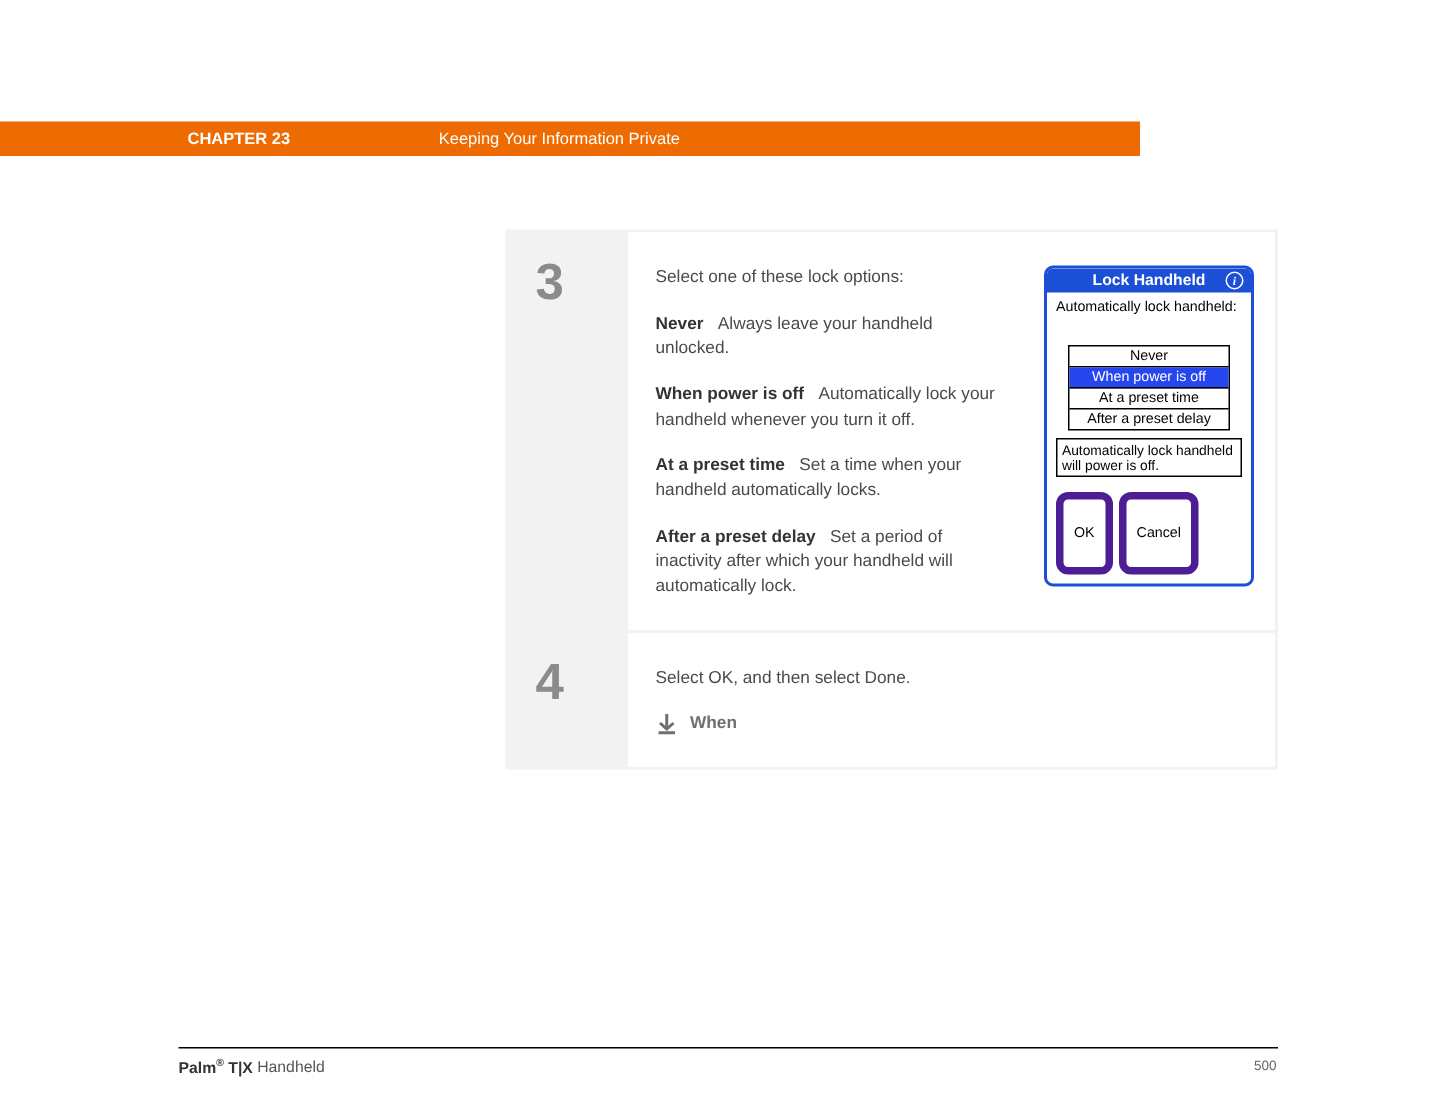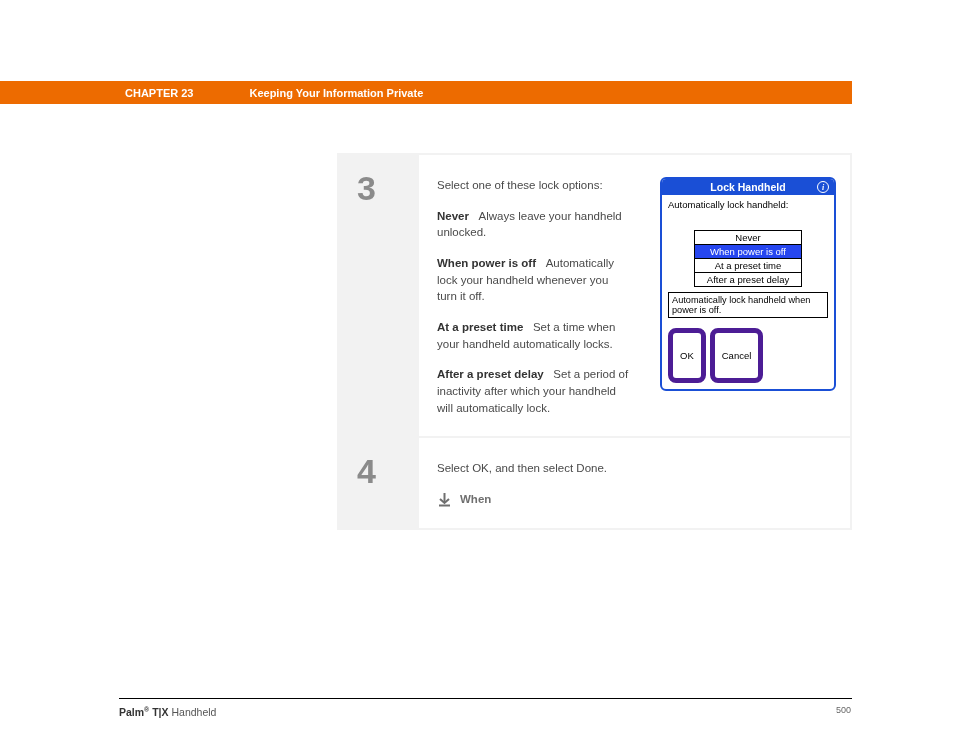--- a/index.html
+++ b/index.html
@@ -7,37 +7,37 @@
     font-family: Arial, Helvetica, sans-serif;
     width: 954px;
     height: 738px;
     background: #fff;
     position: relative;
   }
   .header-bar {
     position: absolute;
     top: 81px;
     left: 0;
-    width: 852px;
+    width: 760px;
     height: 23px;
     background: #ed6b00;
     display: flex;
     align-items: center;
   }
   .chapter-label {
     color: #fff;
     font-weight: bold;
     font-size: 11px;
     margin-left: 125px;
   }
   .chapter-title {
     color: #fff;
-    font-weight: bold;
+    font-weight: normal;
     font-size: 11px;
-    margin-left: 56px;
+    margin-left: 99px;
   }
   .content-box {
     position: absolute;
     left: 337px;
     top: 153px;
     width: 515px;
     background: #f2f2f2;
     padding: 2px;
   }
   .step-row {
@@ -64,21 +64,21 @@
   }
   .step-text {
     flex: 1;
     font-size: 11.5px;
     color: #4a4a4a;
     line-height: 1.45;
   }
   .step-text p { margin-bottom: 14px; }
   .step-text p:last-child { margin-bottom: 0; }
   .opt-label { font-weight: bold; color: #333; }
-  .dialog-wrap { width: 176px; flex-shrink: 0; }
+  .dialog-wrap { width: 140px; flex-shrink: 0; }
   .dialog {
     border: 2px solid #1a4fd6;
     border-radius: 6px;
     background: #fff;
     font-size: 10px;
     font-family: Arial, sans-serif;
     overflow: hidden;
   }
   .dialog-title {
     background: #1a4fd6;
@@ -200,21 +200,21 @@
             <span class="info-circle">i</span>
           </div>
           <div class="dialog-inner">
             <div class="dialog-caption">Automatically lock handheld:</div>
             <div class="options-list">
               <div class="option-item">Never</div>
               <div class="option-item selected">When power is off</div>
               <div class="option-item">At a preset time</div>
               <div class="option-item">After a preset delay</div>
             </div>
-            <div class="desc-box">Automatically lock handheld when power is off.</div>
+            <div class="desc-box">Automatically lock handheld will power is off.</div>
             <div class="dialog-buttons">
               <span class="dbtn">OK</span>
               <span class="dbtn">Cancel</span>
             </div>
           </div>
         </div>
       </div>
     </div>
   </div>
 

